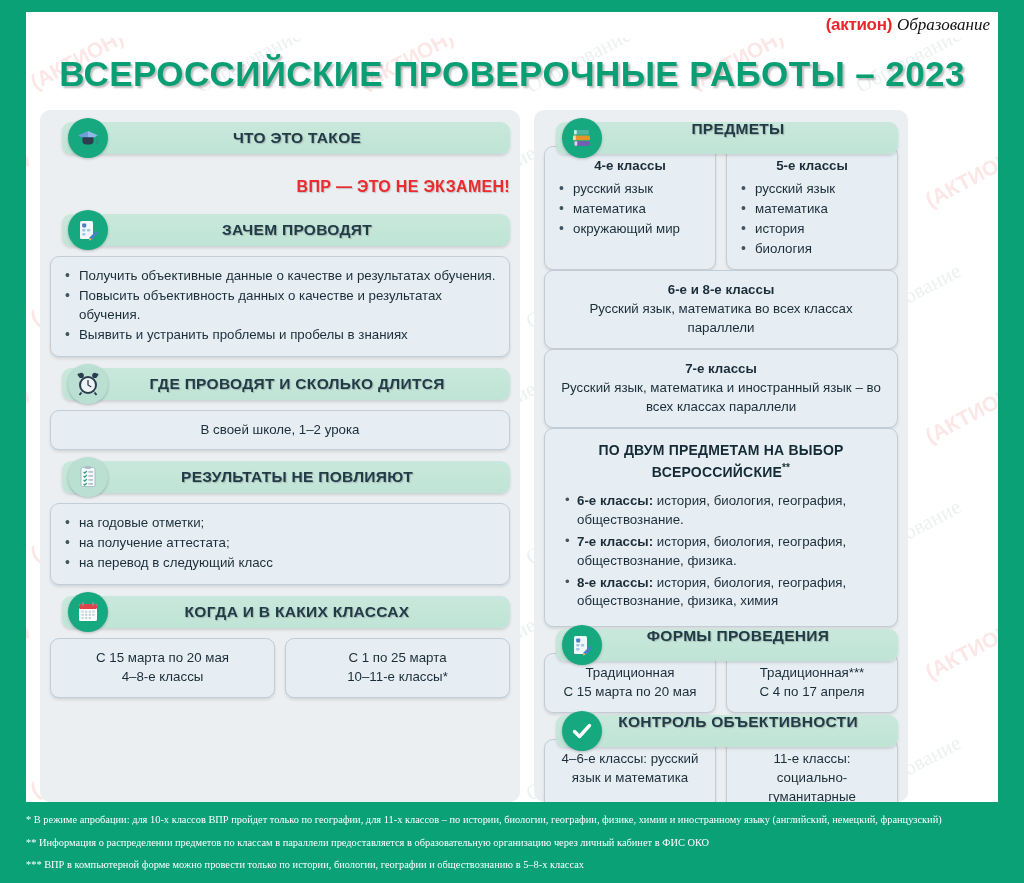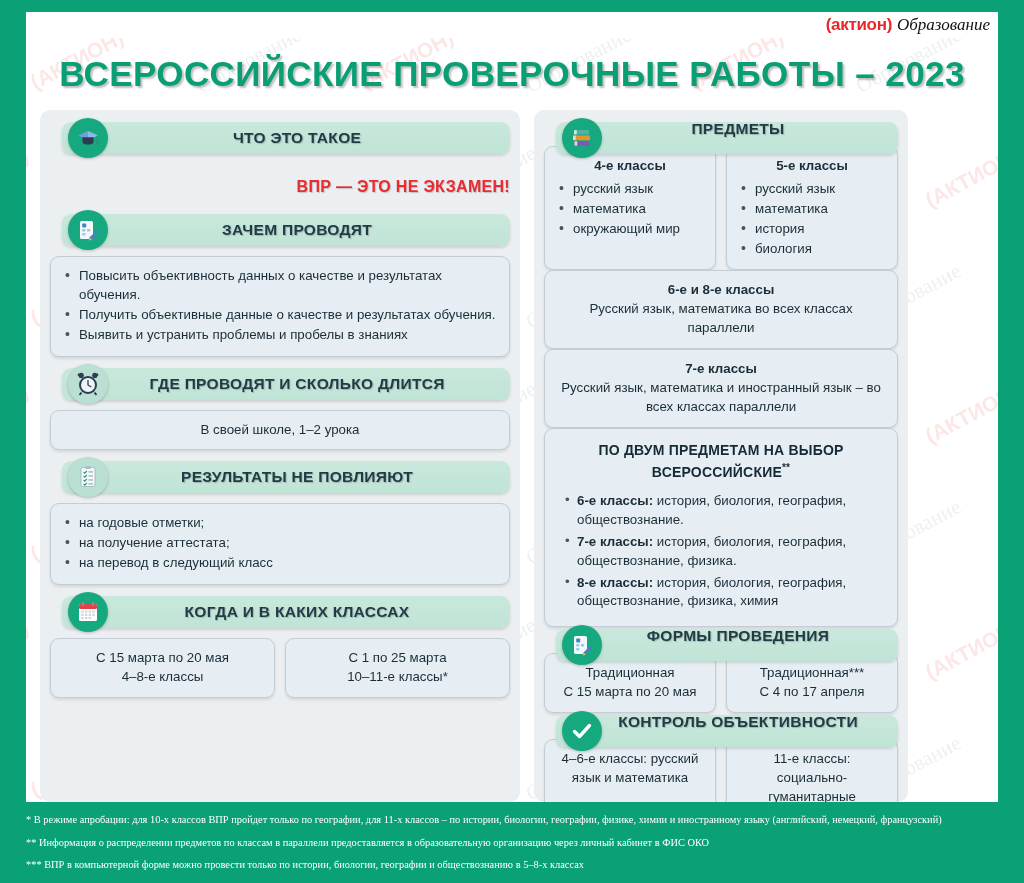--- a/index.html
+++ b/index.html
@@ -328,22 +328,22 @@
               <rect x="11" y="11" width="3.2" height="2.4" rx="0.6" fill="#9dc9e8"></rect>
               <rect x="6.2" y="15" width="3.2" height="2.4" rx="0.6" fill="#9dc9e8"></rect>
               <path d="M13.5 19.5 l6.5-6.6 2.2 2.2 -6.5 6.6 -2.8 0.7z" fill="#4d7fc4"></path>
               <path d="M13.5 19.5 l-0.5 2.9 2.8-0.7z" fill="#f0c24a"></path>
             </svg>
           </div>
           <div class="hdr-text">ЗАЧЕМ ПРОВОДЯТ</div>
         </div>
         <div class="card">
           <ul>
+            <li>Получить объективные данные о качестве и результатах обучения.</li>
             <li>Повысить объективность данных о качестве и результатах обучения.</li>
-            <li>Получить объективные данные о качестве и результатах обучения.</li>
             <li>Выявить и устранить проблемы и пробелы в знаниях</li>
           </ul>
         </div>
 
         <div class="mini-gap"></div>
 
         <div class="hdr">
           <div class="hdr-bar"></div>
           <div class="hdr-icon pale">
             <svg width="26" height="26" viewBox="0 0 26 26">

